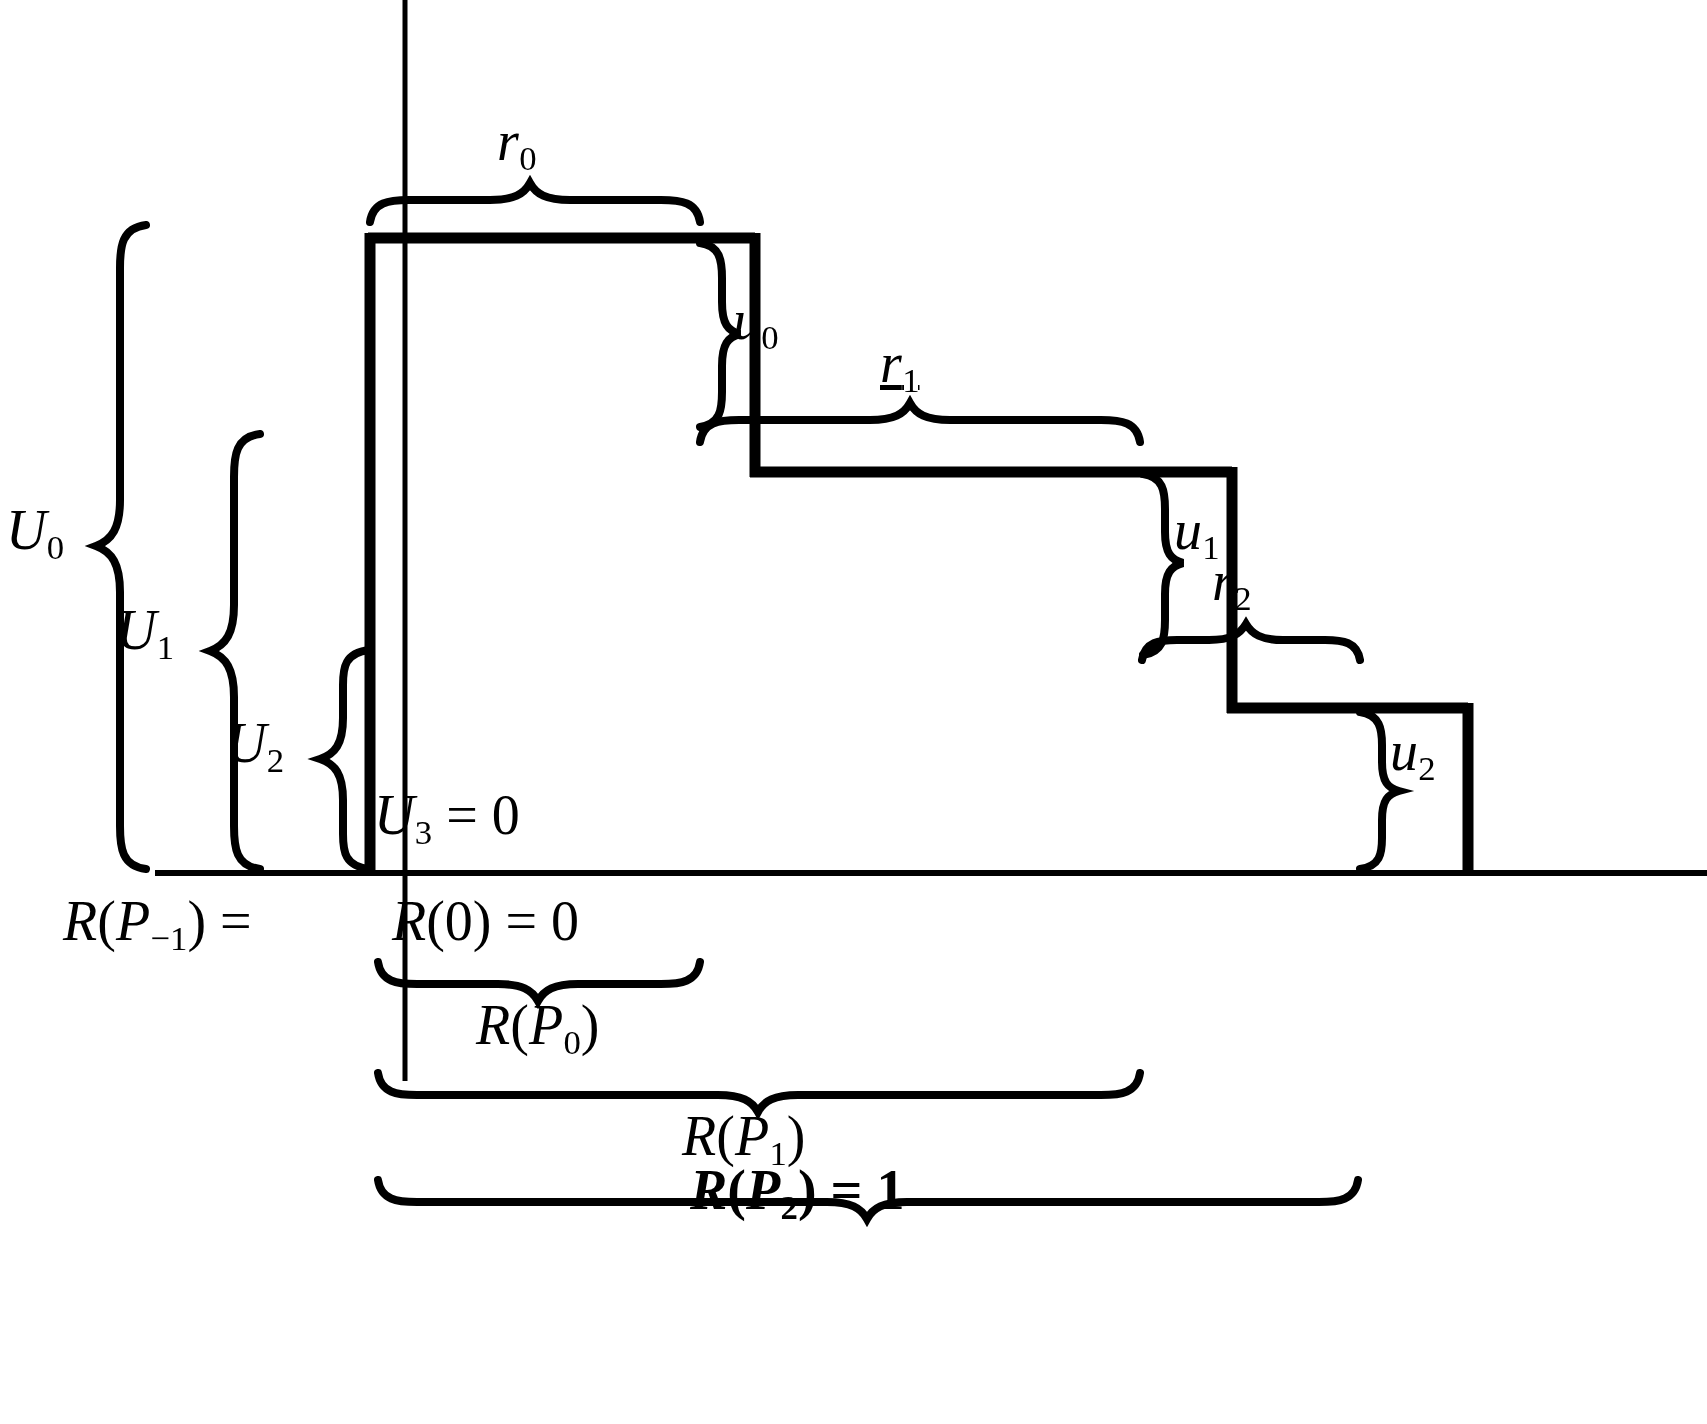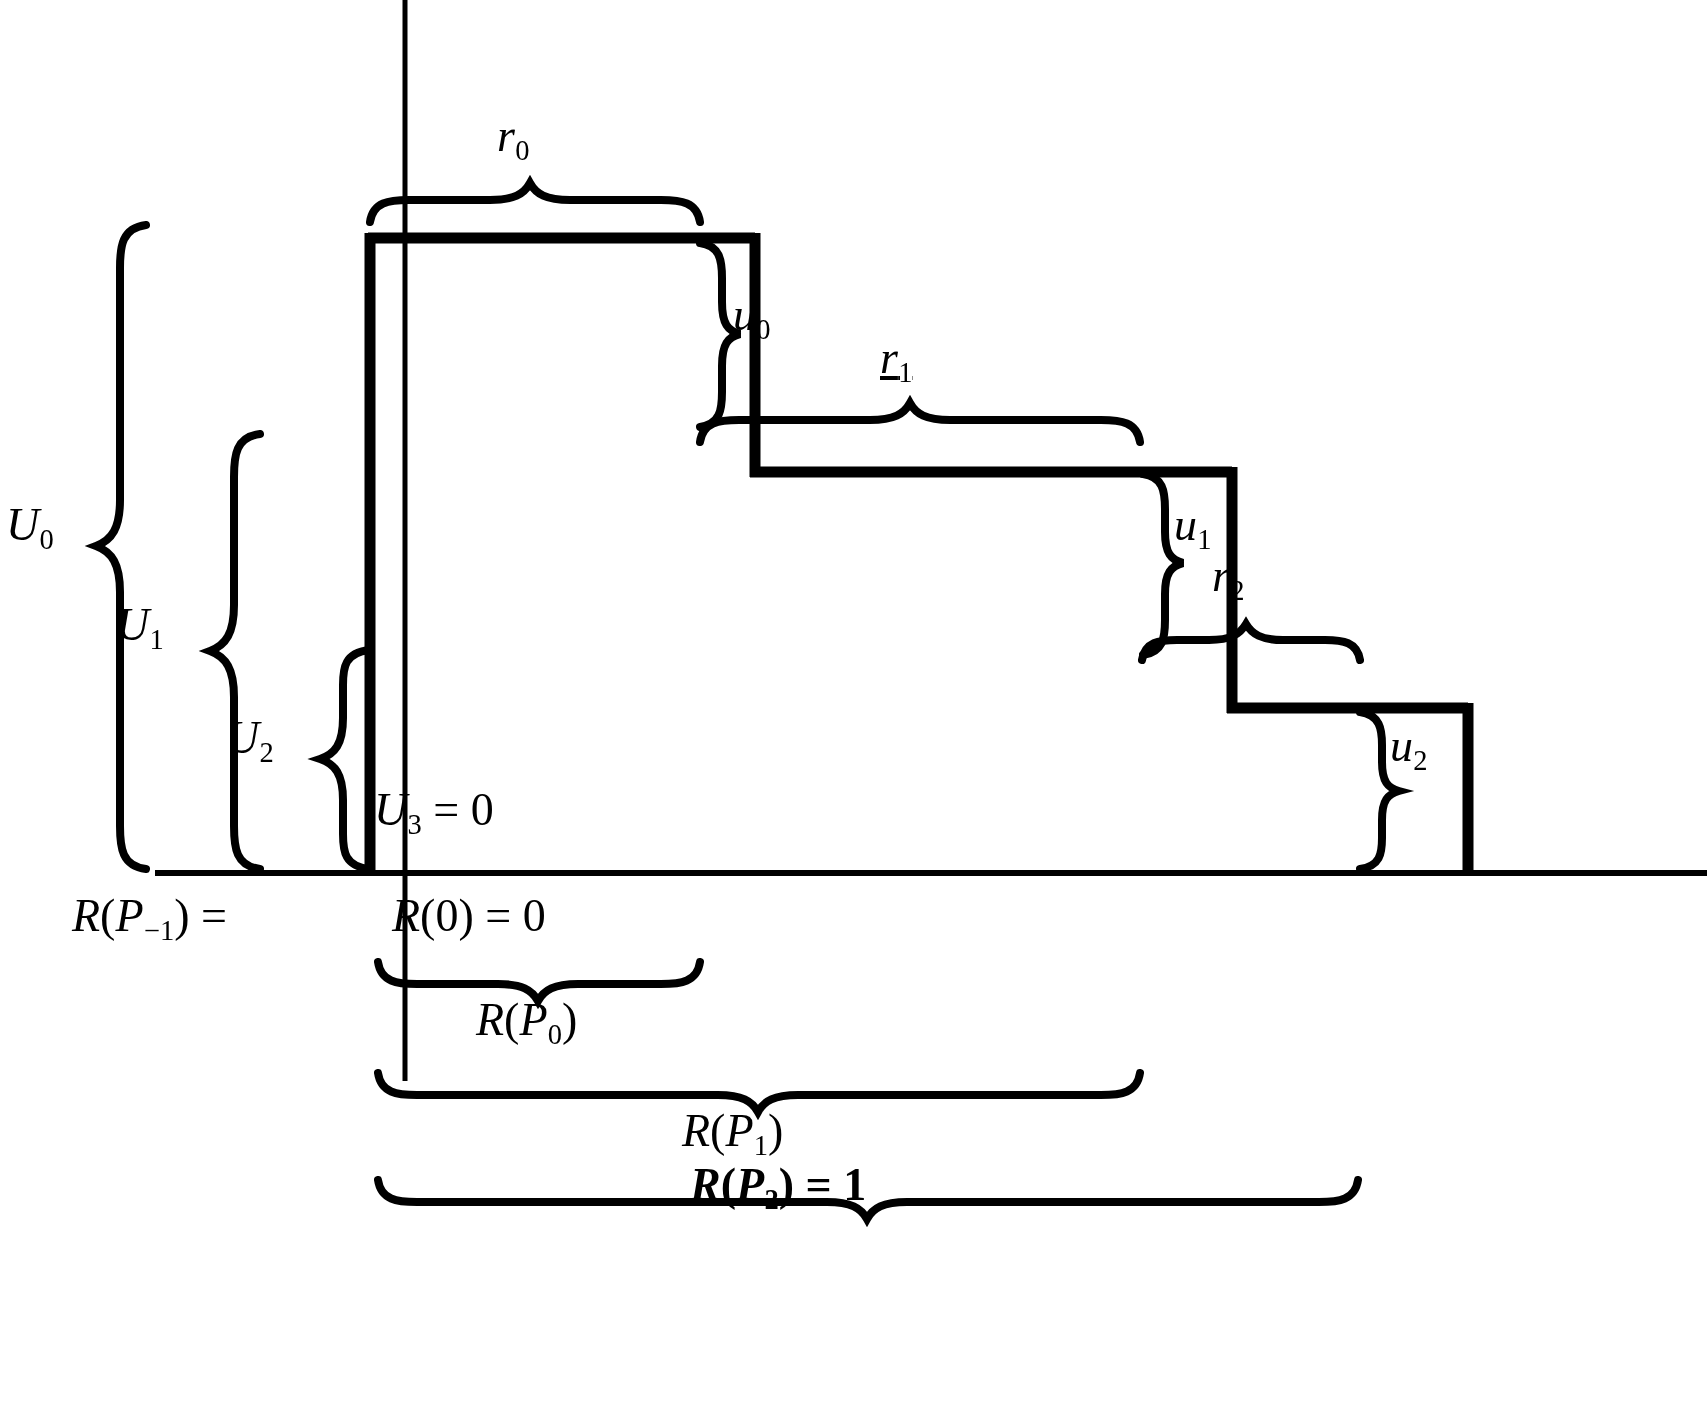--- a/index.html
+++ b/index.html
@@ -16,21 +16,21 @@
     line-height:1;
     user-select:none;
   }
   .mathlbl sub{
     font-size:0.62em;
     font-style:normal;
     vertical-align:-0.30em;
     margin-left:0.01em;
   }
   .mathlbl .up{font-style:normal;}
-  .sz-big{font-size:46px;}
+  .sz-big{font-size:56px;}
 </style>
 </head>
 <body>
 
 <div id="stage">
 
   <svg id="fig" viewBox="0 0 1707 1424">
 
     <g>
       <line x1="405" y1="0" x2="405" y2="1081" stroke="#000" stroke-width="5"></line>
@@ -196,21 +196,21 @@
   </div>
 
   <div class="mathlbl sz-big" style="left:880px;  top:335px;text-decoration:underline;">
     <span>r</span><sub>1</sub>
   </div>
 
   <div class="mathlbl sz-big" style="left:1212px; top:553px;">
     <span>r</span><sub>2</sub>
   </div>
 
-  <div class="mathlbl sz-big" style="left:72px; top:893px;">
+  <div class="mathlbl sz-big" style="left:63px; top:893px;">
     <span>R</span><span class="up">(</span><span>P</span><sub>−1</sub><span class="up">)</span><span class="up"> =</span>
   </div>
 
   <div class="mathlbl sz-big" style="left:392px; top:893px;">
     <span>R</span><span class="up">(0)</span><span class="up"> = 0</span>
   </div>
 
   <div class="mathlbl sz-big" style="left:432px; top:997px;margin-left:44px;">
     <span>R</span><span class="up">(</span><span>P</span><sub>0</sub><span class="up">)</span>
   </div>

